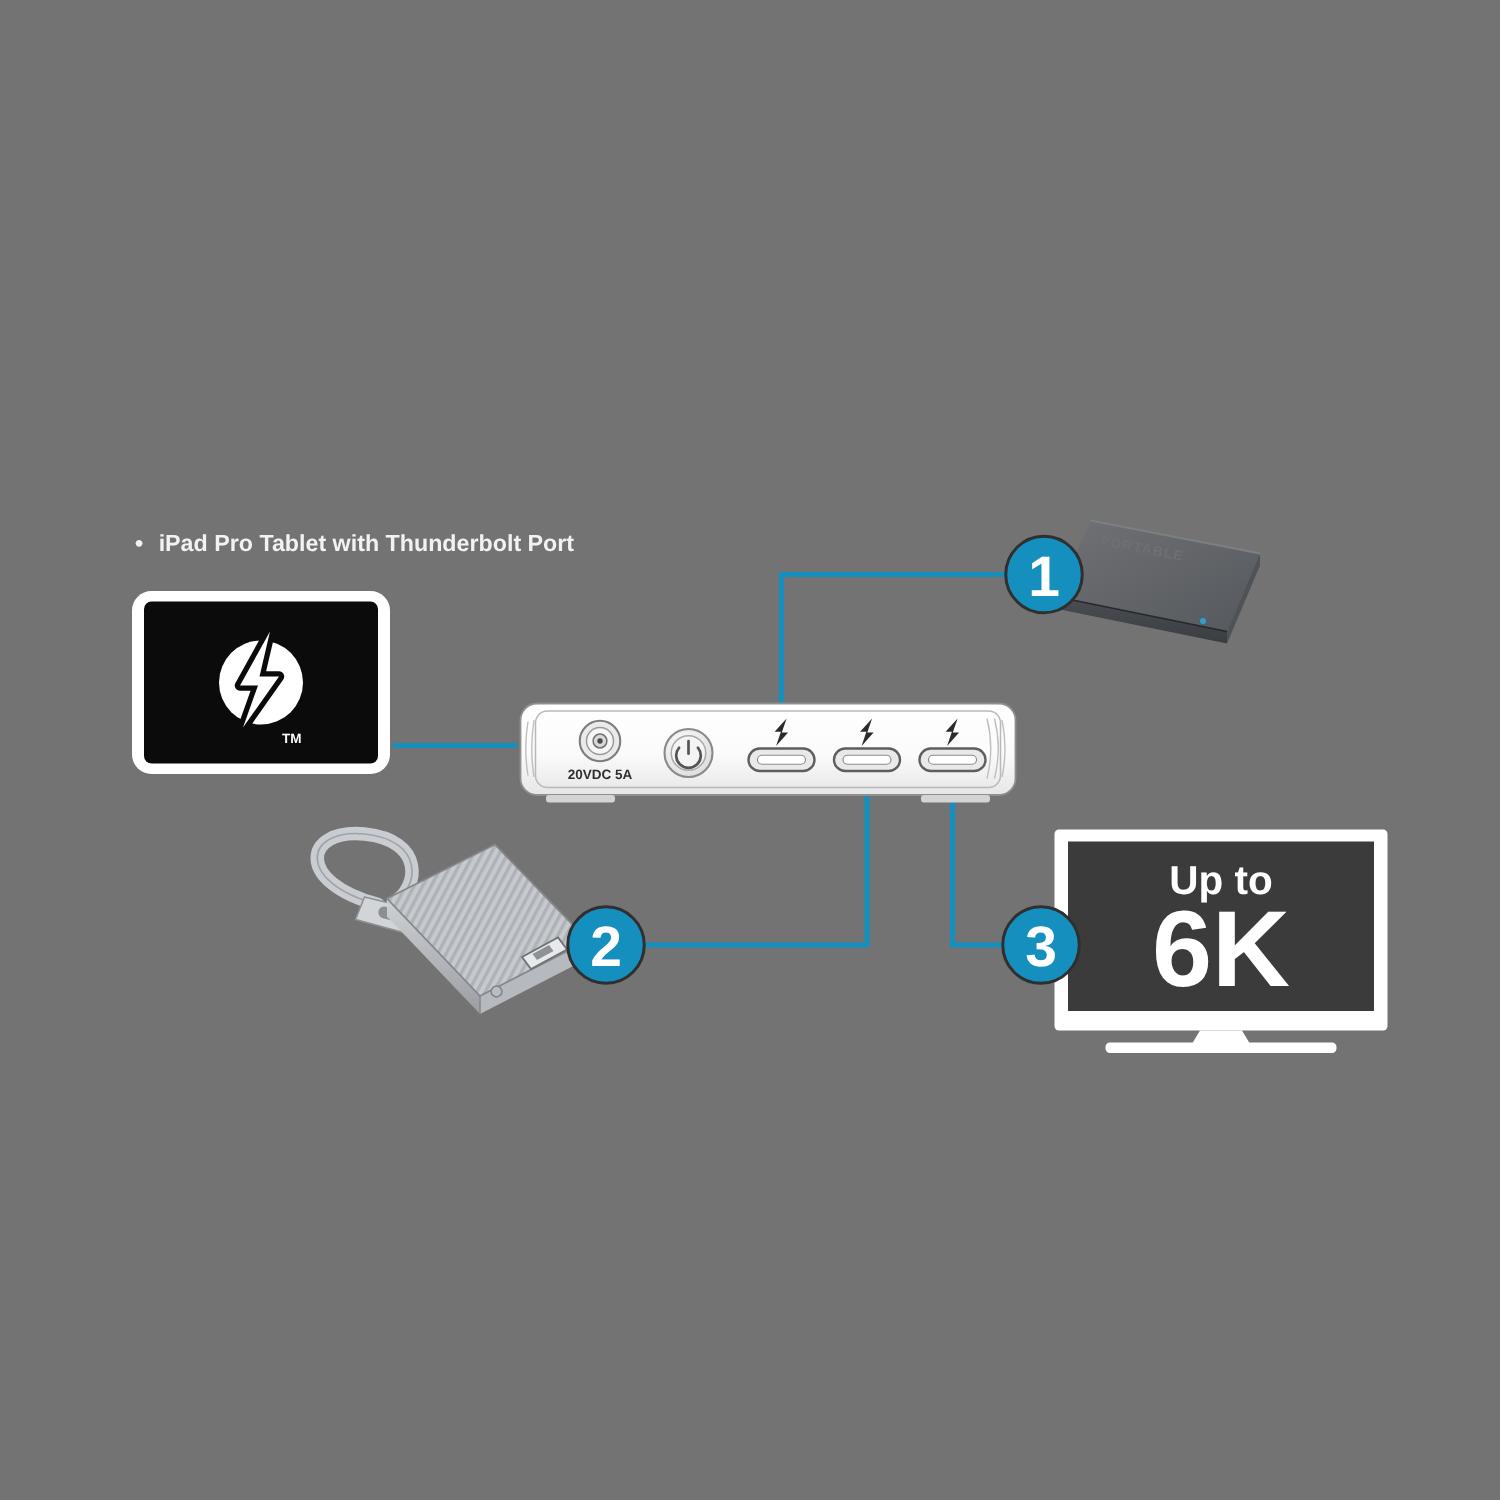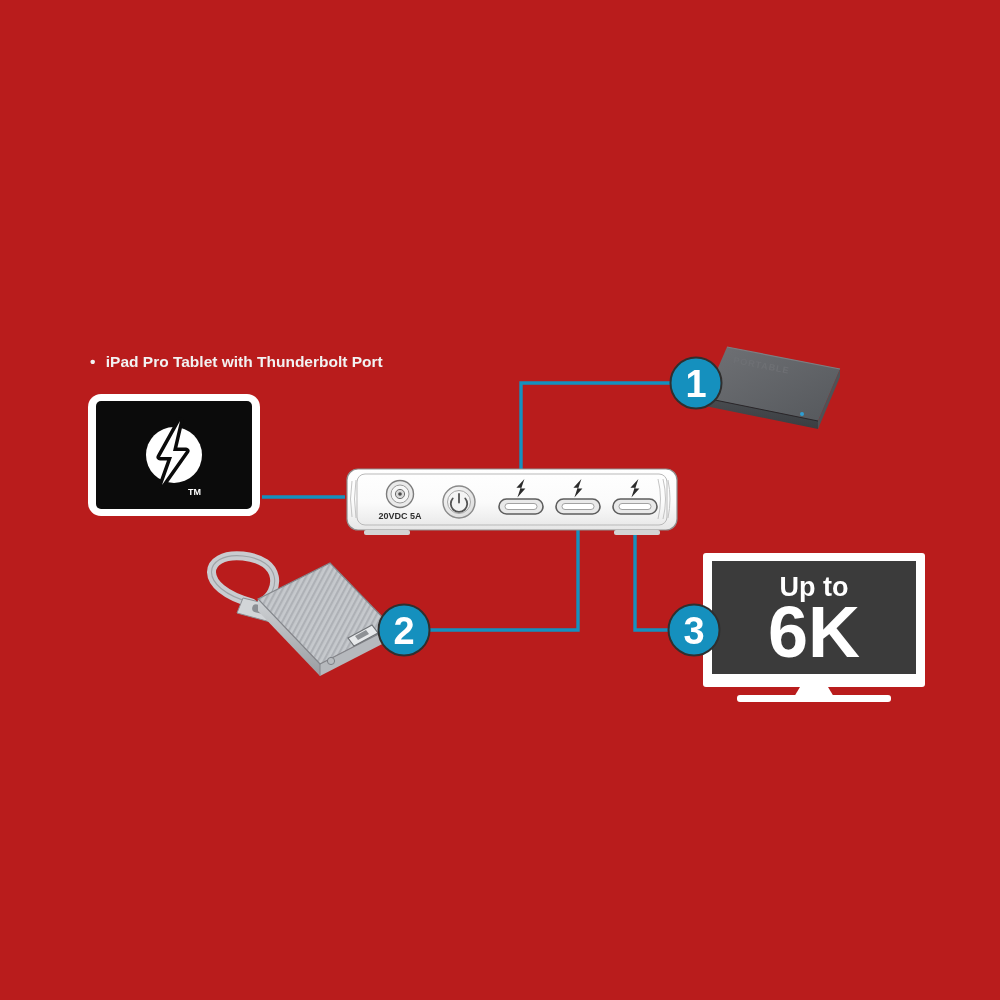--- a/index.html
+++ b/index.html
@@ -10,21 +10,21 @@
   body {
     width: 1000px;
     height: 1000px;
     font-family: "Liberation Sans", sans-serif;
     overflow: hidden;
   }
   #stage {
     position: relative;
     width: 1000px;
     height: 1000px;
-    background: #b91c1c;
+    background: #737373;
   }
   #diagram {
     position: absolute;
     inset: 0;
     display: block;
   }
   .callout-num {
     font-family: "Liberation Sans", sans-serif;
     font-weight: bold;
     font-size: 38px;

